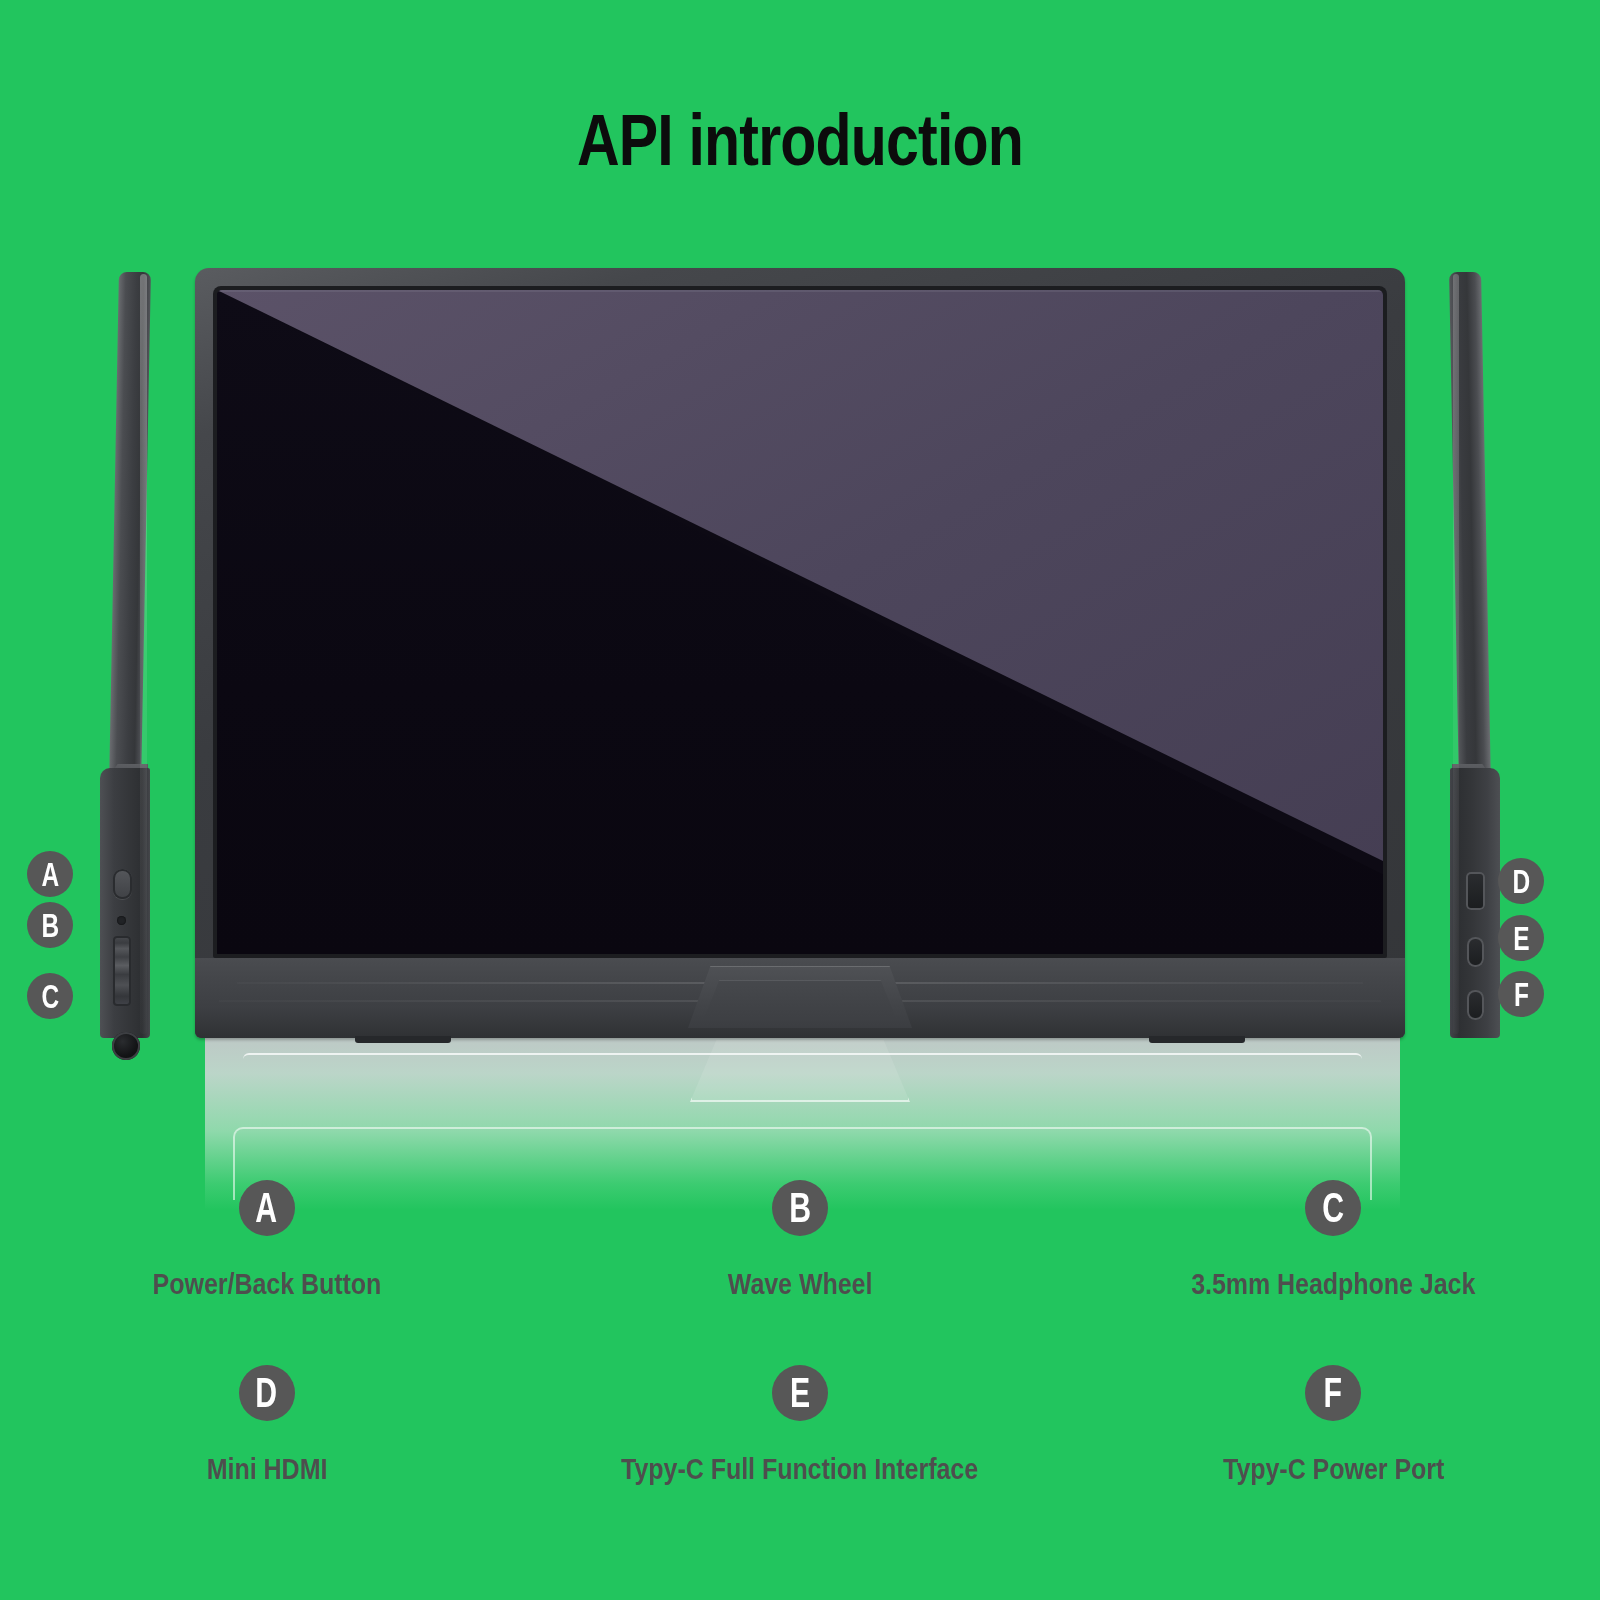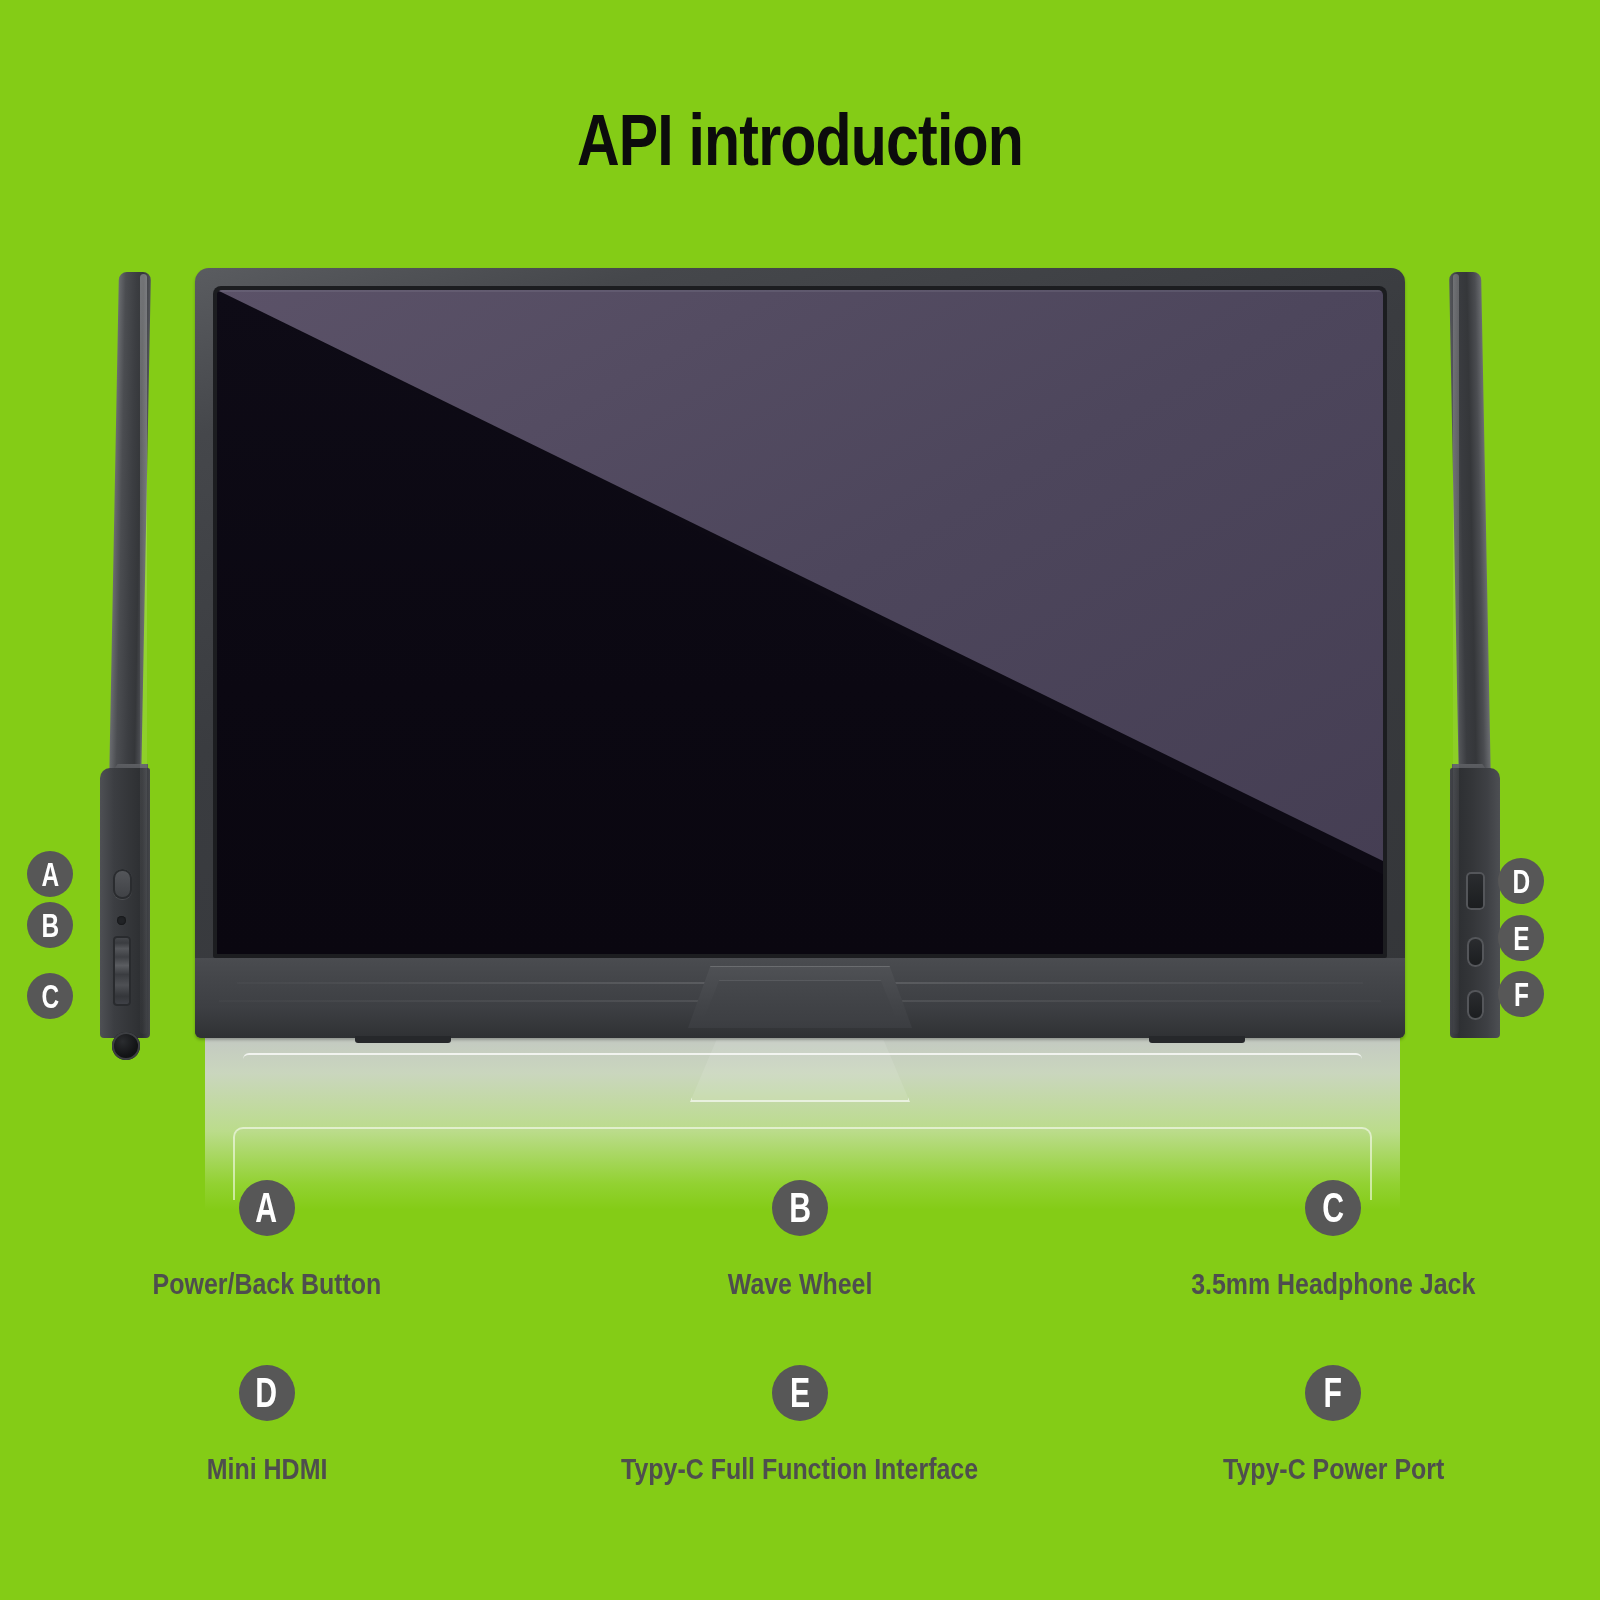--- a/index.html
+++ b/index.html
@@ -7,21 +7,21 @@
   html, body {
     width: 1600px; height: 1600px;
     background: #ffffff;
     font-family: "Liberation Sans", sans-serif;
     overflow: hidden;
   }
 
   #stage {
     position: relative;
     width: 1600px; height: 1600px;
-    background: #84cc16;
+    background: #22c55e;
   }
 
   
   #page-title {
     position: absolute;
     left: 0; top: 104px;
     width: 1600px;
     text-align: center;
     font-size: 72px;
     font-weight: bold;

